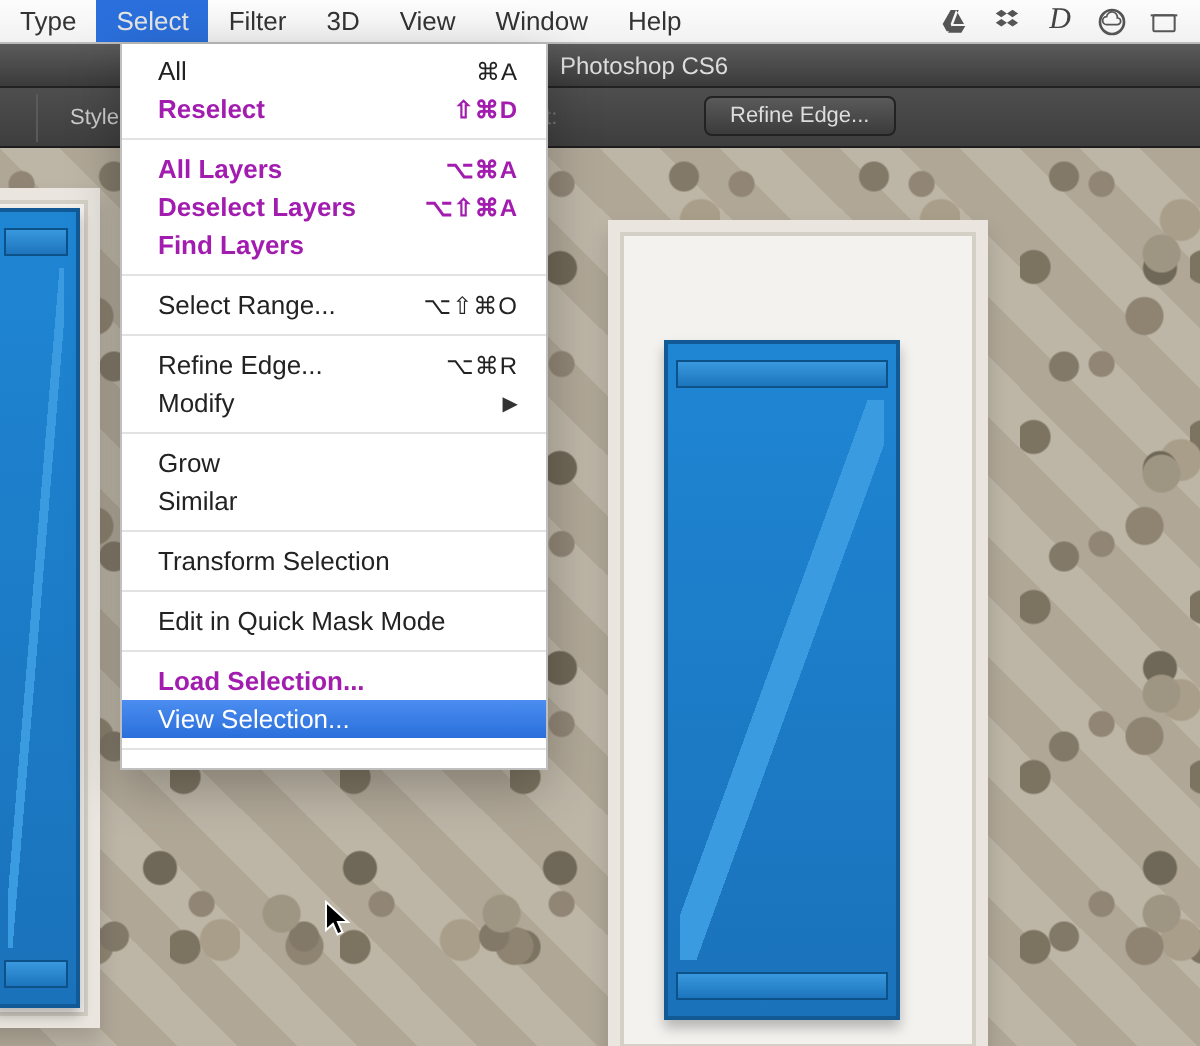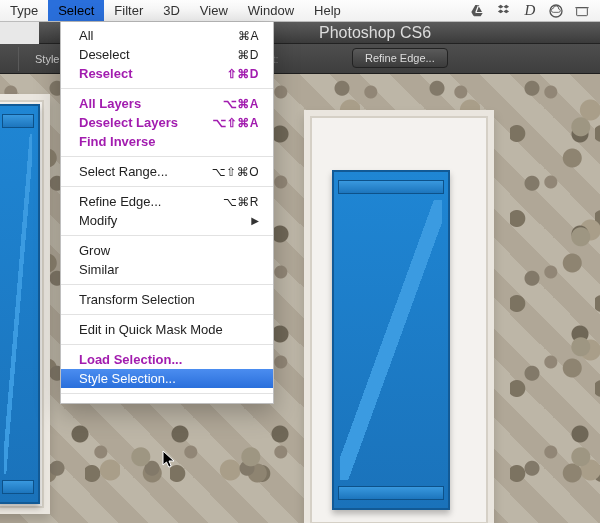--- a/index.html
+++ b/index.html
@@ -18,38 +18,37 @@
     border-bottom: 1px solid #bcbcbc;
     display: flex; align-items: center;
     z-index: 100;
   }
   .menubar .menus { display: flex; height: 100%; }
   .menubar .menu-item {
     padding: 0 10px; height: 100%; display: flex; align-items: center;
     color: #333; cursor: default;
   }
   .menubar .menu-item.selected {
-    background: #2a6fdb; color: #000000;
+    background: #2a6fdb; color: #e5e5e5;
   }
   .menubar .tray {
     margin-left: auto; display: flex; align-items: center; gap: 10px;
     padding-right: 10px;
   }
   .menubar .tray .tray-icon { width: 16px; height: 16px; display:flex; align-items:center; justify-content:center; color:#444; }
   .menubar .tray svg { width: 16px; height: 16px; }
 
   
   .titlebar {
     position: absolute; top: 22px; left: 0; right: 0; height: 22px;
     background: linear-gradient(#5b5b5b, #3b3b3b);
     border-bottom: 1px solid #222;
-    color: #ddd; font-size: 16px;
+    color: #ddd; font-size: 12px;
     display: flex; align-items: center; padding-left: 280px;
     z-index: 10;
-    margin-left: 39px;
   }
 
   
   .optionsbar {
     position: absolute; top: 44px; left: 0; right: 0; height: 30px;
     background: linear-gradient(#4e4e4e, #3e3e3e);
     border-bottom: 1px solid #1e1e1e;
     display: flex; align-items: center;
     z-index: 10;
     color: #ccc; font-size: 11px;
@@ -241,39 +240,35 @@
     </div>
 </div>
 
 <div class="marquee" id="marquee" style="left: 329px; top: 167px; width: 127px; height: 356px;"></div>
 
 <div class="dropdown" id="dropdown">
     <div class="row">
       <span>All</span>
       <span class="shortcut">⌘A</span>
     </div>
-    <div class="row">
-      <span>Deselect</span>
-      <span class="shortcut">⌘D</span>
-    </div>
     <div class="row disabled">
       <span>Reselect</span>
       <span class="shortcut">⇧⌘D</span>
     </div>
     <hr>
     <div class="row disabled">
       <span>All Layers</span>
       <span class="shortcut">⌥⌘A</span>
     </div>
     <div class="row disabled">
       <span>Deselect Layers</span>
       <span class="shortcut">⌥⇧⌘A</span>
     </div>
     <div class="row disabled">
-      <span>Find Inverse</span>
+      <span>Find Layers</span>
     </div>
     <hr>
     <div class="row">
       <span>Select Range...</span>
       <span class="shortcut">⌥⇧⌘O</span>
     </div>
     <hr>
     <div class="row">
       <span>Refine Edge...</span>
       <span class="shortcut">⌥⌘R</span>
@@ -295,21 +290,21 @@
     </div>
     <hr>
     <div class="row">
       <span>Edit in Quick Mask Mode</span>
     </div>
     <hr>
     <div class="row disabled">
       <span>Load Selection...</span>
     </div>
     <div class="row highlight">
-      <span>Style Selection...</span>
+      <span>View Selection...</span>
     </div>
     <hr>
   </div>
 
 <div class="cursor" id="cursor" style="left: 162px; top: 450px;">
   <svg viewBox="0 0 16 20">
       <path d="M1 1l0 14 3.5-3 2.3 5.2 2.4-1.1L7 11l5 0z" fill="#000" stroke="#fff" stroke-width="1"></path>
     </svg>
 </div>
 

